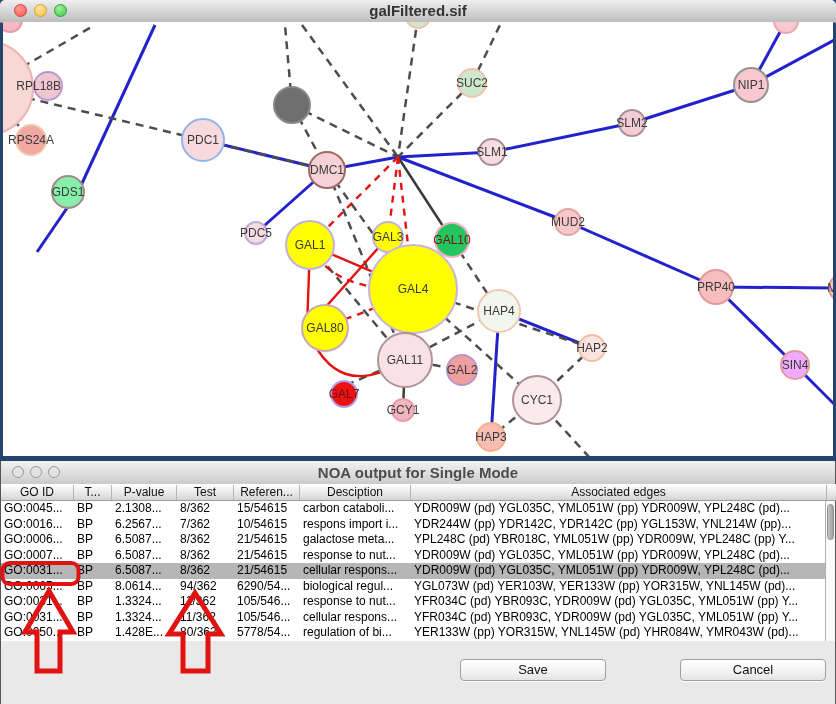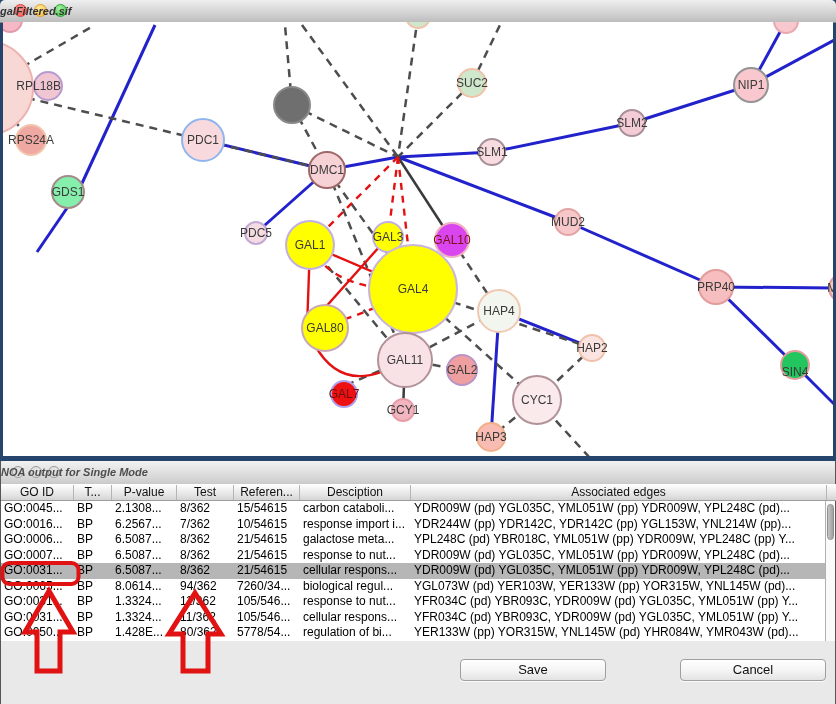--- a/index.html
+++ b/index.html
@@ -12,21 +12,21 @@
   
   .gwin{position:absolute;left:0;top:0;width:836px;height:461px;}
   .titlebar{
     position:absolute;left:0;top:0;width:100%;height:22px;
     background:linear-gradient(#efefef,#cdcdcd 70%,#bdbdbd);
     border-bottom:1px solid #8a8a8a;
     border-radius:5px 5px 0 0;
   }
   .titlebar .title{
     position:absolute;left:0;right:0;top:0;height:22px;line-height:22px;
-    font-size:11px;font-weight:bold;color:#333;font-style:italic;
+    text-align:center;font-size:15px;font-weight:bold;color:#333;
   }
   .tl{position:absolute;top:4px;width:13px;height:13px;border-radius:50%;box-sizing:border-box;}
   .tl.red{left:14px;background:radial-gradient(circle at 40% 30%,#ff9a96,#f9564f);border:1px solid #d9413a;}
   .tl.yel{left:34px;background:radial-gradient(circle at 40% 30%,#ffe79e,#fcbd3f);border:1px solid #dfa023;}
   .tl.grn{left:54px;background:radial-gradient(circle at 40% 30%,#a6eea0,#38c946);border:1px solid #29a331;}
   .canvas{
     position:absolute;left:3px;top:22px;width:830px;height:434px;
     background:#ffffff;overflow:hidden;
   }
   .canvas svg.edges{position:absolute;left:-3px;top:-22px;}
@@ -174,21 +174,21 @@
       <div class="node" style="left: 270px; top: 64px; height: 38px; width: 38px; background: rgb(111, 111, 111); border: 2px solid rgb(138, 138, 138);"></div>
       <div class="node" style="left: 305px; top: 129px; height: 38px; width: 38px; background: rgb(246, 210, 214); border: 2px solid rgb(160, 104, 104);">
         <span>DMC1</span>
       </div>
       <div class="node" style="left: 282px; top: 198px; height: 50px; width: 50px; background: rgb(255, 255, 0); border: 2px solid rgb(194, 176, 226);">
         <span>GAL1</span>
       </div>
       <div class="node" style="left: 369px; top: 199px; height: 32px; width: 32px; background: rgb(255, 255, 0); border: 2px solid rgb(194, 176, 226);">
         <span>GAL3</span>
       </div>
-      <div class="node" style="left: 431px; top: 200px; height: 36px; width: 36px; background: #d946ef; border: 2px solid rgb(240, 178, 194);">
+      <div class="node" style="left: 431px; top: 200px; height: 36px; width: 36px; background: #22c55e; border: 2px solid rgb(240, 178, 194);">
         <span style="color: rgb(124, 18, 18);">GAL10</span>
       </div>
       <div class="node" style="left: 365px; top: 222px; height: 90px; width: 90px; background: rgb(255, 255, 0); border: 2px solid rgb(201, 182, 218);">
         <span>GAL4</span>
       </div>
       <div class="node" style="left: 280px; top: 282px; height: 48px; width: 48px; background: rgb(255, 255, 0); border: 2px solid rgb(200, 168, 184); margin-left: 18px;">
         <span>GAL80</span>
       </div>
       <div class="node" style="left: 374px; top: 310px; height: 56px; width: 56px; background: rgb(248, 226, 230); border: 2px solid rgb(178, 146, 153);">
         <span>GAL11</span>
@@ -218,21 +218,21 @@
       <div class="node" style="left: 770px; top: -14px; height: 26px; width: 26px; background: rgb(248, 200, 206); border: 2px solid rgb(232, 168, 176);"></div>
       <div class="node" style="left: 551px; top: 186px; height: 28px; width: 28px; background: rgb(246, 200, 202); border: 2px solid rgb(226, 164, 164);">
         <span>MUD2</span>
       </div>
       <div class="node" style="left: 695px; top: 247px; height: 36px; width: 36px; background: rgb(246, 190, 190); border: 2px solid rgb(226, 156, 156);">
         <span>PRP40</span>
       </div>
       <div class="node" style="left: 825px; top: 251px; height: 30px; width: 30px; background: rgb(248, 200, 200); border: 2px solid rgb(226, 156, 156);">
         <span>MSL1</span>
       </div>
-      <div class="node" style="left: 777px; top: 328px; height: 30px; width: 30px; background: #22c55e; border: 2px solid rgb(226, 156, 156); align-items: flex-end;">
+      <div class="node" style="left: 777px; top: 328px; height: 30px; width: 30px; background: #f0abfc; border: 2px solid rgb(226, 156, 156);">
         <span>SIN4</span>
       </div>
       <div class="node" style="left: 474px; top: 267px; height: 44px; width: 44px; background: rgb(242, 246, 238); border: 2px solid rgb(240, 200, 176);">
         <span>HAP4</span>
       </div>
       <div class="node" style="left: 575px; top: 312px; height: 28px; width: 28px; background: rgb(250, 228, 226); border: 2px solid rgb(240, 194, 170);">
         <span>HAP2</span>
       </div>
       <div class="node" style="left: 473px; top: 400px; height: 30px; width: 30px; background: rgb(248, 188, 178); border: 2px solid rgb(240, 176, 136);">
         <span>HAP3</span>
@@ -269,21 +269,21 @@
         <div class="tc" style="width: 66px;">15/54615</div>
         <div class="tc" style="width: 111px;">carbon cataboli...</div>
         <div class="tc" style="width: 416px;">YDR009W (pd) YGL035C, YML051W (pp) YDR009W, YPL248C (pd)...</div>
       </div>
       <div class="trow">
         <div class="tc" style="width: 73px;">GO:0016...</div>
         <div class="tc" style="width: 38px;">BP</div>
         <div class="tc" style="width: 65px;">6.2567...</div>
         <div class="tc" style="width: 57px;">7/362</div>
         <div class="tc" style="width: 66px;">10/54615</div>
-        <div class="tc" style="width: 111px;">response import i...</div>
+        <div class="tc" style="width: 111px;">respons import i...</div>
         <div class="tc" style="width: 416px;">YDR244W (pp) YDR142C, YDR142C (pp) YGL153W, YNL214W (pp)...</div>
       </div>
       <div class="trow">
         <div class="tc" style="width: 73px;">GO:0006...</div>
         <div class="tc" style="width: 38px;">BP</div>
         <div class="tc" style="width: 65px;">6.5087...</div>
         <div class="tc" style="width: 57px;">8/362</div>
         <div class="tc" style="width: 66px;">21/54615</div>
         <div class="tc" style="width: 111px;">galactose meta...</div>
         <div class="tc" style="width: 416px;">YPL248C (pd) YBR018C, YML051W (pp) YDR009W, YPL248C (pp) Y...</div>
@@ -304,21 +304,21 @@
         <div class="tc" style="width: 57px;">8/362</div>
         <div class="tc" style="width: 66px;">21/54615</div>
         <div class="tc" style="width: 111px;">cellular respons...</div>
         <div class="tc" style="width: 416px;">YDR009W (pd) YGL035C, YML051W (pp) YDR009W, YPL248C (pd)...</div>
       </div>
       <div class="trow">
         <div class="tc" style="width: 73px;">GO:0065...</div>
         <div class="tc" style="width: 38px;">BP</div>
         <div class="tc" style="width: 65px;">8.0614...</div>
         <div class="tc" style="width: 57px;">94/362</div>
-        <div class="tc" style="width: 66px;">7260/34...</div>
+        <div class="tc" style="width: 66px;">6290/54...</div>
         <div class="tc" style="width: 111px;">biological regul...</div>
         <div class="tc" style="width: 416px;">YGL073W (pd) YER103W, YER133W (pp) YOR315W, YNL145W (pd)...</div>
       </div>
       <div class="trow">
         <div class="tc" style="width: 73px;">GO:0031...</div>
         <div class="tc" style="width: 38px;">BP</div>
         <div class="tc" style="width: 65px;">1.3324...</div>
         <div class="tc" style="width: 57px;">11/362</div>
         <div class="tc" style="width: 66px;">105/546...</div>
         <div class="tc" style="width: 111px;">response to nut...</div>

